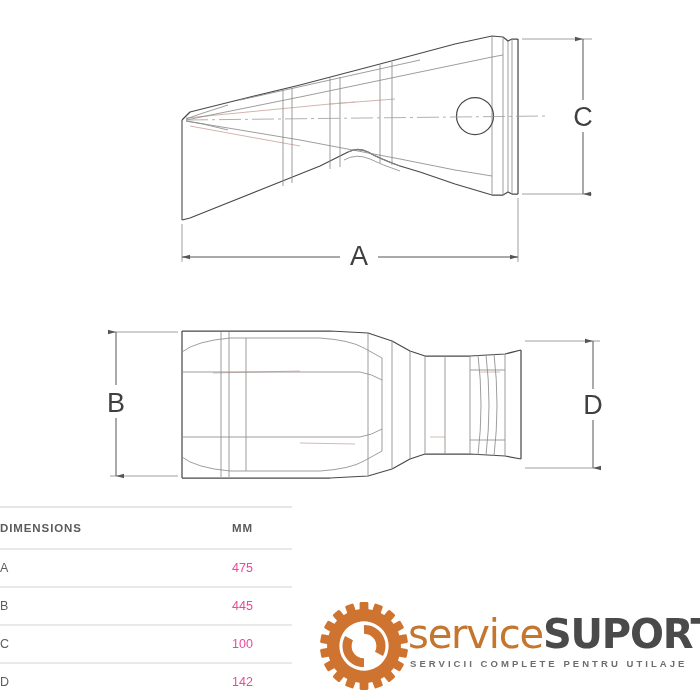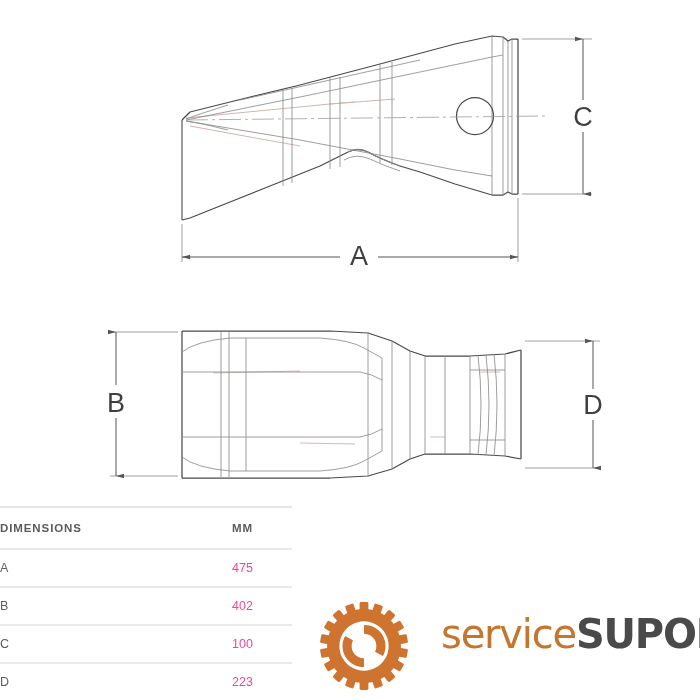--- a/index.html
+++ b/index.html
@@ -117,21 +117,20 @@
     top: 0;
     white-space: nowrap;
     line-height: 1;
   }
   .wm-service {
     font-family: "DejaVu Sans", sans-serif;
     font-size: 40px;
     font-weight: normal;
     color: #c4762f;
     letter-spacing: -1.2px;
-    margin-left: 33px;
   }
   .wm-suport {
     font-family: "DejaVu Sans", sans-serif;
     font-size: 40px;
     font-weight: bold;
     color: #4a4a4a;
     letter-spacing: -1.2px;
   }
   .wm-tagline {
     position: absolute;
@@ -317,29 +316,29 @@
           <th class="col-value">MM</th>
         </tr>
       </thead>
       <tbody>
         <tr class="body-row">
           <td class="col-label">A</td>
           <td class="col-value">475</td>
         </tr>
         <tr class="body-row">
           <td class="col-label">B</td>
-          <td class="col-value">402</td>
+          <td class="col-value">445</td>
         </tr>
         <tr class="body-row">
           <td class="col-label">C</td>
           <td class="col-value">100</td>
         </tr>
         <tr class="body-row">
           <td class="col-label">D</td>
-          <td class="col-value">223</td>
+          <td class="col-value">142</td>
         </tr>
       </tbody>
     </table>
   </div>
 
   <div id="brand-logo">
 
     <svg id="logo-gear" viewBox="0 0 100 100">
       <g fill="#cf7430">
 
@@ -368,16 +367,17 @@
 
         <path d="M50,26 A24,24 0 0,1 71.5,61.5 L62.5,56.5 A14,14 0 0,0 50,36 Z"></path>
         <path d="M50,74 A24,24 0 0,1 28.5,38.5 L37.5,43.5 A14,14 0 0,0 50,64 Z"></path>
       </g>
     </svg>
 
     <div id="logo-wordmark">
       <div class="wm-line1">
         <span class="wm-service">service</span><span class="wm-suport">SUPORT</span>
       </div>
+      <div class="wm-tagline">SERVICII COMPLETE PENTRU UTILAJE</div>
     </div>
   </div>
 
 </div>
 
 </body></html>

